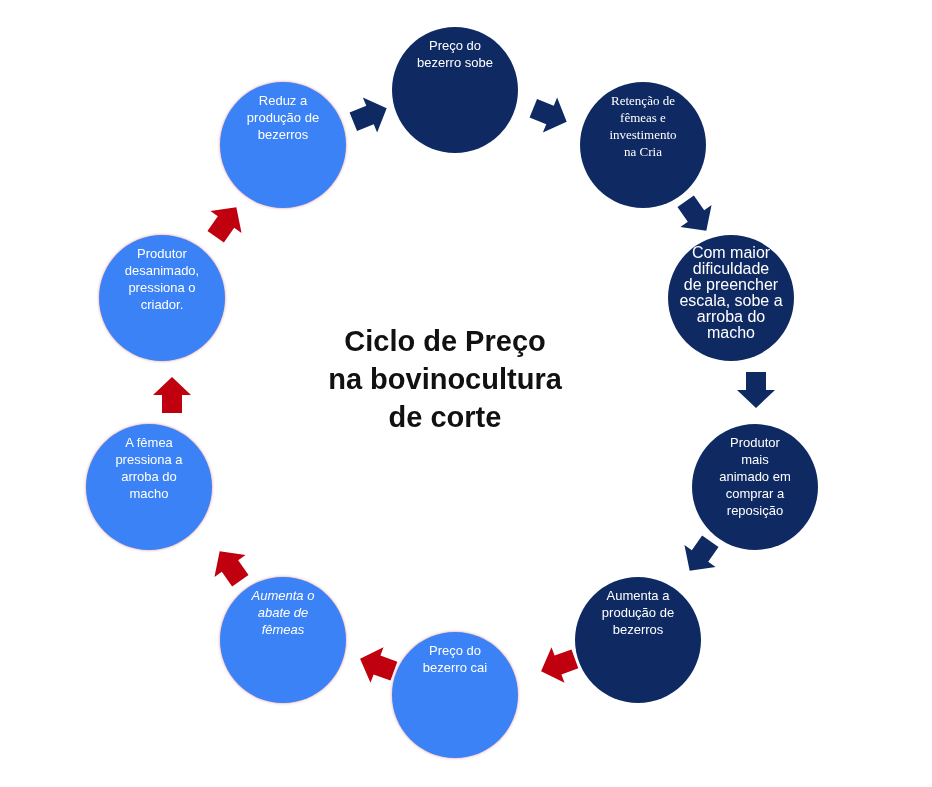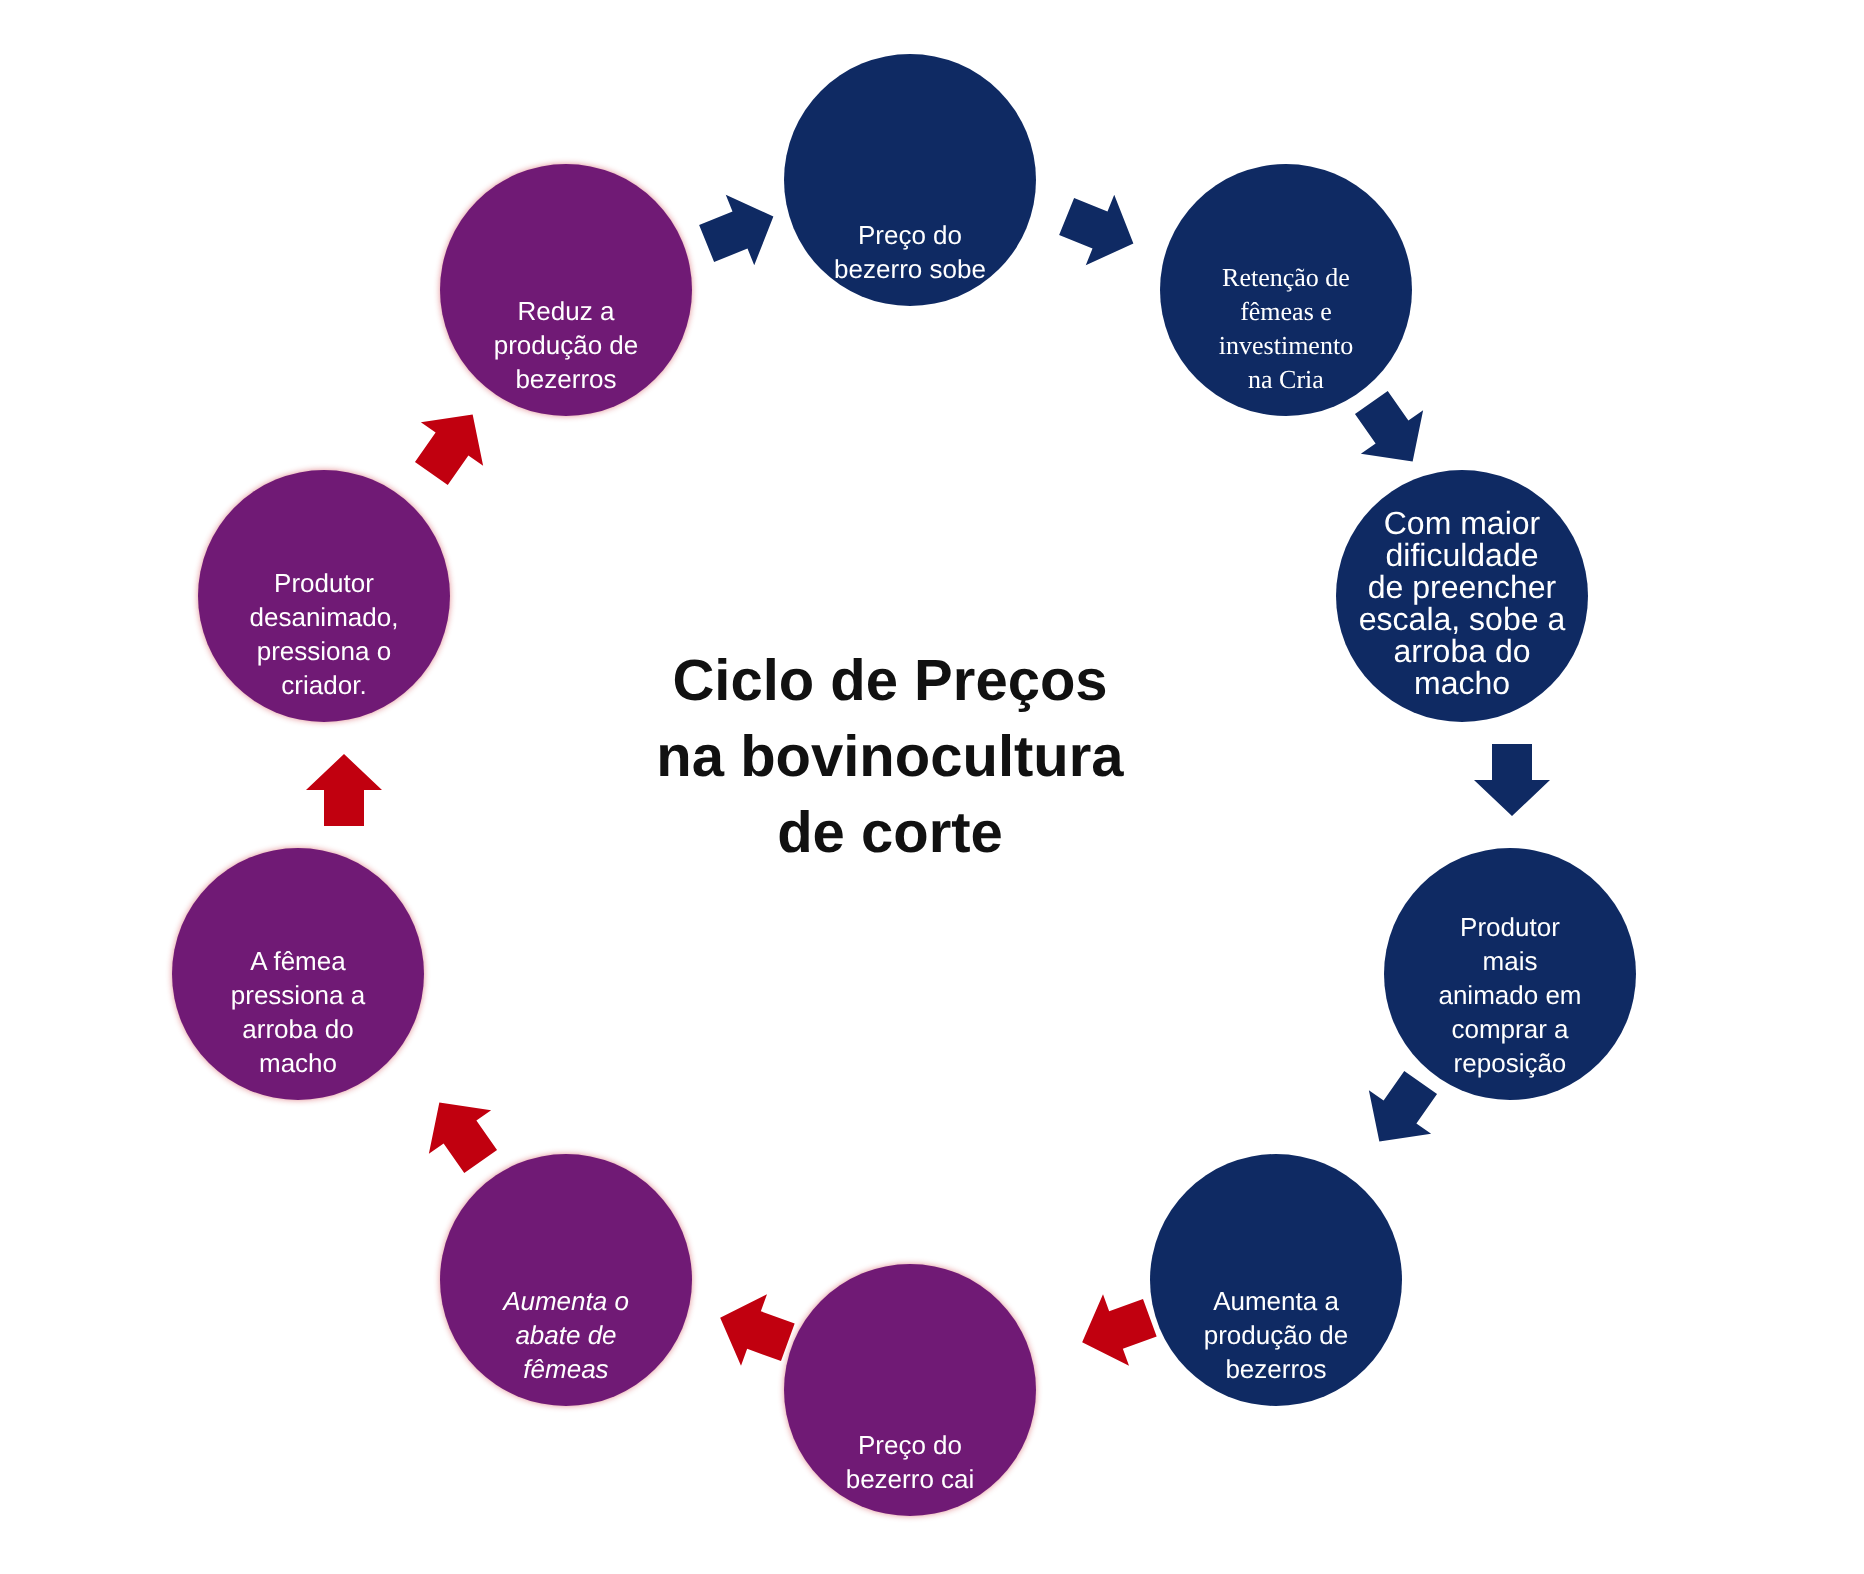--- a/index.html
+++ b/index.html
@@ -1,38 +1,38 @@
 <!DOCTYPE html>
 <html><head>
 <meta charset="utf-8">
 <style>
   html, body { margin: 0; padding: 0; background: #ffffff; }
   body { width: 932px; height: 787px; position: relative; overflow: hidden;
          font-family: "Liberation Sans", "DejaVu Sans", sans-serif; }
   .node {
     position: absolute; width: 126px; height: 126px; border-radius: 50%;
-    display: flex; align-items: flex-end; justify-content: center;
+    display: flex; align-items: flex-start; justify-content: center;
     text-align: center; box-sizing: border-box; padding: 10px;
     color: #ffffff; font-size: 13px; line-height: 17px;
   }
   .node.blue { background: #0f2a63; }
-  .node.red { background: #701a75; box-shadow: 0 0 3px rgba(193,0,15,0.45); }
+  .node.red { background: #3b82f6; box-shadow: 0 0 3px rgba(193,0,15,0.45); }
   .node span { white-space: pre-line; display: block; }
   .arrow { position: absolute; width: 40px; height: 40px; }
   .arrow svg { width: 40px; height: 40px; display: block; overflow: visible; }
   .title {
     position: absolute; left: 300px; top: 322px; width: 290px;
     text-align: center; color: #111111; font-weight: bold;
     font-size: 29px; line-height: 38px; white-space: pre-line;
   }
 </style>
 </head>
 <body>
 
-<div class="title">Ciclo de Preços
+<div class="title">Ciclo de Preço
 na bovinocultura
 de corte</div>
 
 <div class="node blue" style="left:392px; top:27px;">
   <span>Preço do
 bezerro sobe</span>
 </div>
 <div class="node blue" style="left:580px; top:82px;font-family:Liberation Serif, serif;">
   <span>Retenção de
 fêmeas e

